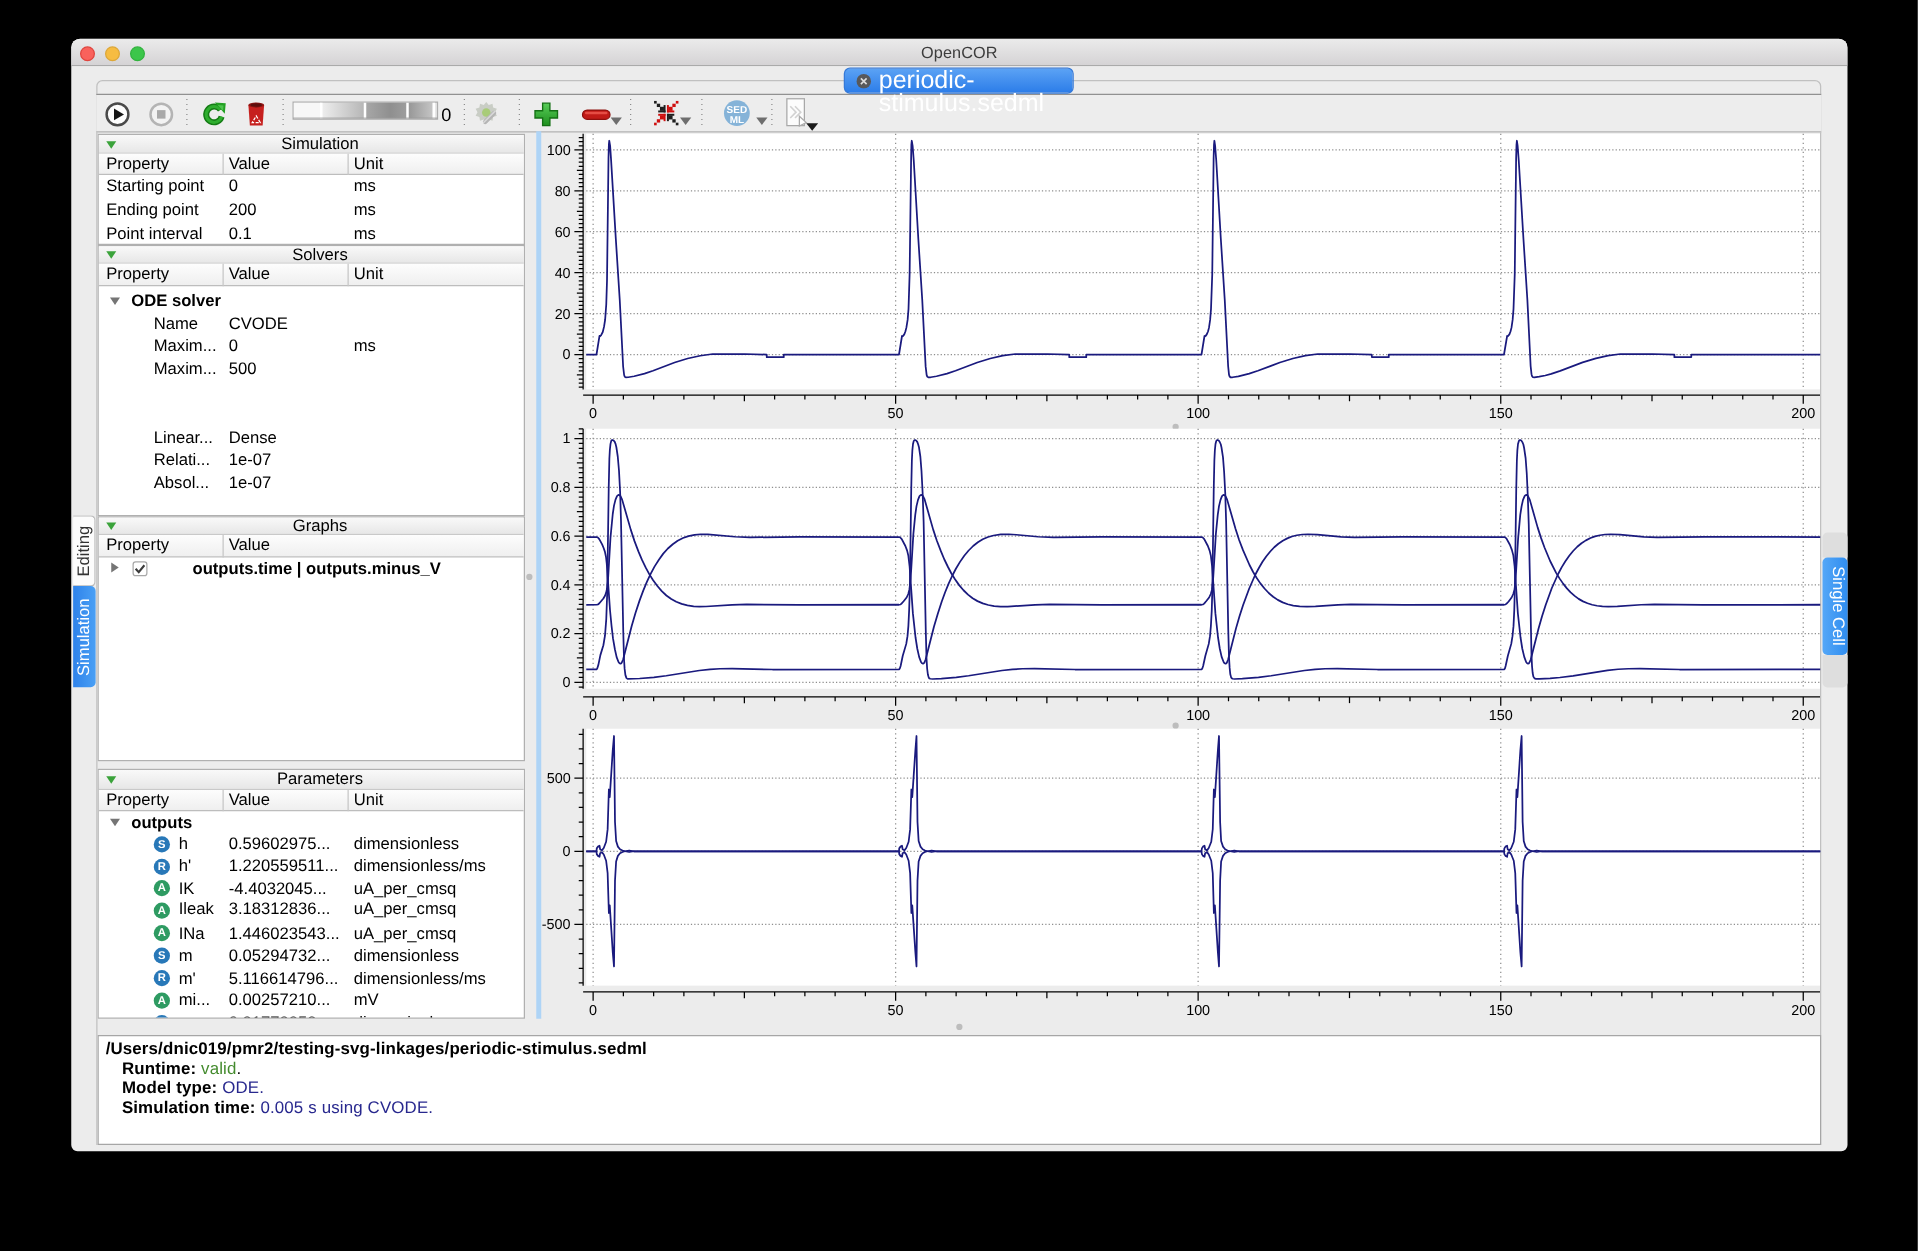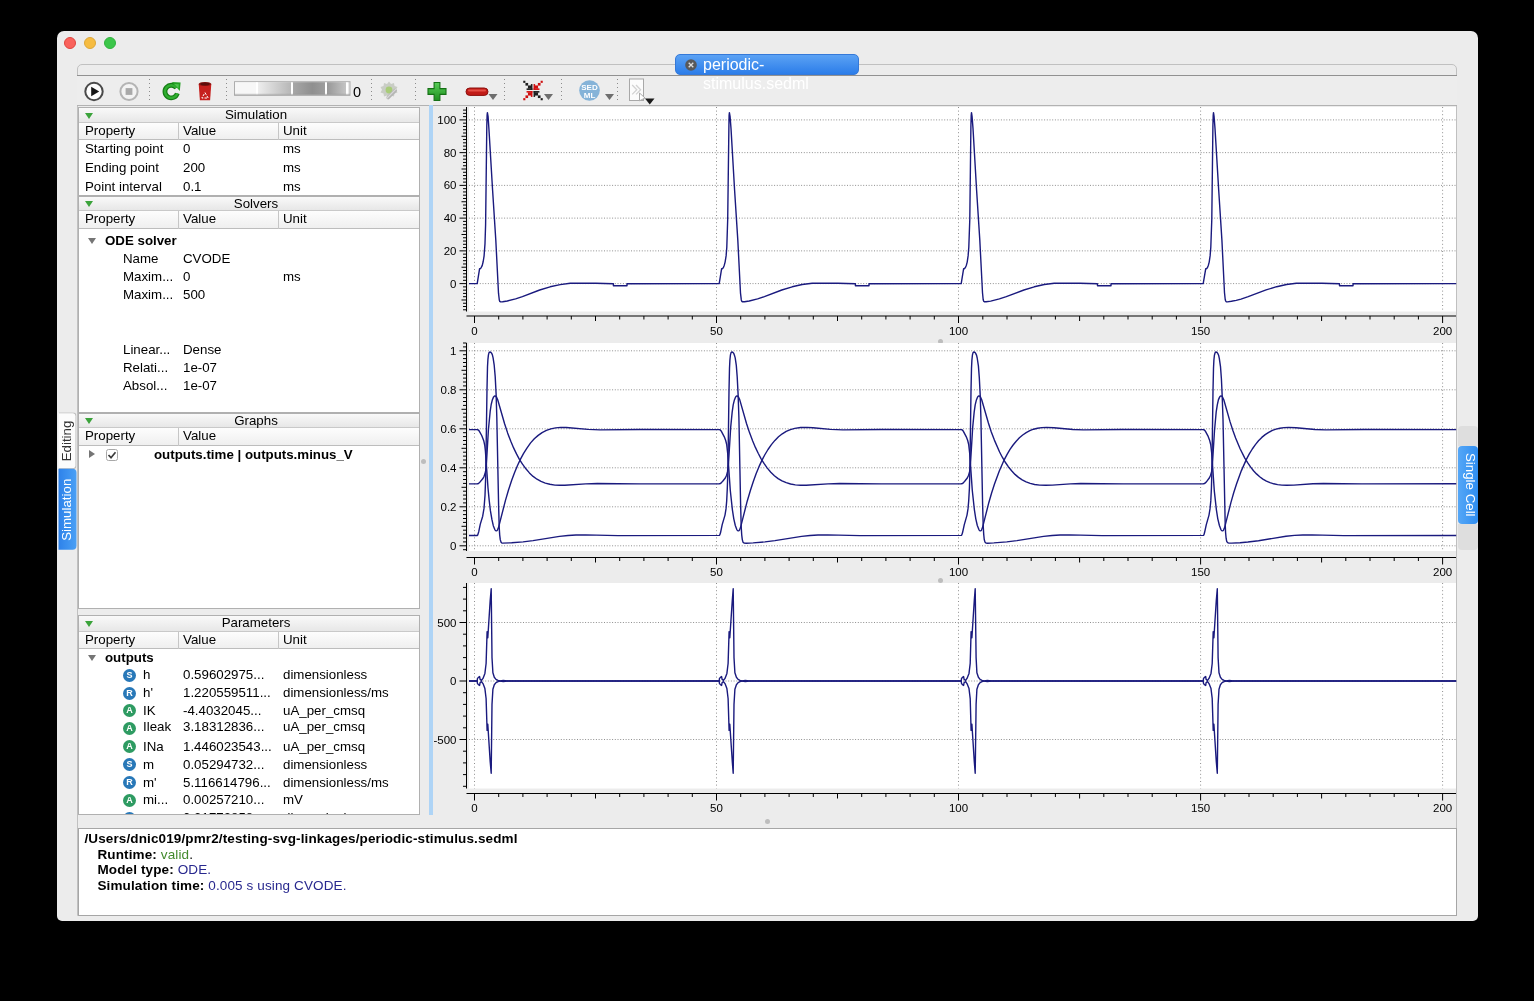--- a/index.html
+++ b/index.html
@@ -6,21 +6,21 @@
 #win{position:absolute;left:57px;top:31px;width:1421px;height:890px;background:#ececec;border-radius:7px 7px 5px 5px}
 .abs{position:absolute}
 #titlebar{left:0;top:0;width:100%;height:22px;background:linear-gradient(#ebebeb,#d5d3d5);
  border-bottom:1px solid #aaa;border-radius:7px 7px 0 0}
 #title{width:100%;text-align:center;font-size:13px;line-height:22px;color:#3c3c3c;letter-spacing:.1px}
 .light{width:12px;height:12px;border-radius:50%;top:5.5px}
 #container{border:1px solid #c0c0c0;border-radius:5px 5px 0 0}
 #toolbar{border-top:1px solid #919191;border-bottom:1px solid #b2b2b2;background:#ededed}
 .vsep{width:1px;background-image:repeating-linear-gradient(#8c8c8c 0 1px,transparent 1px 4px);top:48px;height:22px}
 #tab{background:linear-gradient(#5ba2f4,#2c7de9);border-radius:5px;border:1px solid #3579d8;color:#fff;
- font-size:16px;line-height:19px;padding-left:27px}
+ font-size:20px;line-height:19px;padding-left:27px}
 .vtab{color:#fff;font-size:13.3px;text-align:center}
 .vtabL{writing-mode:vertical-rl;transform:rotate(180deg);border-radius:4px 0 0 4px}
 .vtabR{writing-mode:vertical-rl;border-radius:4px}
 .panel{left:21px;width:342px;border:1px solid #b0b0b0;background:#fff;overflow:hidden}
 .phdr{left:0;width:100%;background:linear-gradient(#f9f9f9,#e7e7e7);border-bottom:1px solid #c9c9c9;
  text-align:center;font-size:13.3px;color:#000;padding-left:14px}
 .chdr{left:0;width:100%;background:linear-gradient(#fdfdfd,#efefef);border-bottom:1px solid #bdbdbd;
  font-size:13.3px;color:#000}
 .csep{width:1px;background:#c6c6c6}
 .row{left:0;width:100%;font-size:13.3px;color:#000;white-space:nowrap}
@@ -28,20 +28,23 @@
 .gtri{width:0;height:0;border-left:4.5px solid transparent;border-right:4.5px solid transparent;border-top:6px solid #3ba33b}
 .etri{width:0;height:0;border-left:4.5px solid transparent;border-right:4.5px solid transparent;border-top:6px solid #757575}
 .ctri{width:0;height:0;border-top:4.5px solid transparent;border-bottom:4.5px solid transparent;border-left:6px solid #757575}
 .pico{width:13px;height:13px;border-radius:50%;color:#fff;font-size:9px;font-weight:bold;text-align:center;line-height:13.5px}
 .dot{border-radius:50%;background:#bdbdbd;width:5px;height:5px}
 #console{background:#fff;border:1px solid #a6a6a6;font-size:13.5px;color:#000;letter-spacing:0.12px}
 #console .ln{white-space:nowrap;line-height:15.5px}
 b{font-weight:bold}
 </style></head><body>
 <div id="win">
+    <div id="titlebar" class="abs">
+      <div id="title">OpenCOR</div>
+    </div>
     <div class="abs light" style="left:6.5px;background:#f9625c;border:1px solid #e0453e"></div>
     <div class="abs light" style="left:26.5px;background:#f6bc41;border:1px solid #dda738"></div>
     <div class="abs light" style="left:46.5px;background:#3cc64a;border:1px solid #31b33e"></div>
     <div id="container" class="abs" style="left:20px;top:33px;width:1380px;height:852px"></div>
     <div id="toolbar" class="abs" style="left:20px;top:44.0px;width:1380px;height:31px"></div>
     <div class="abs vsep" style="left:91.5px"></div>
     <div class="abs vsep" style="left:169.0px"></div>
     <div class="abs vsep" style="left:314.0px"></div>
     <div class="abs vsep" style="left:358.0px"></div>
     <div class="abs vsep" style="left:447.0px"></div>

